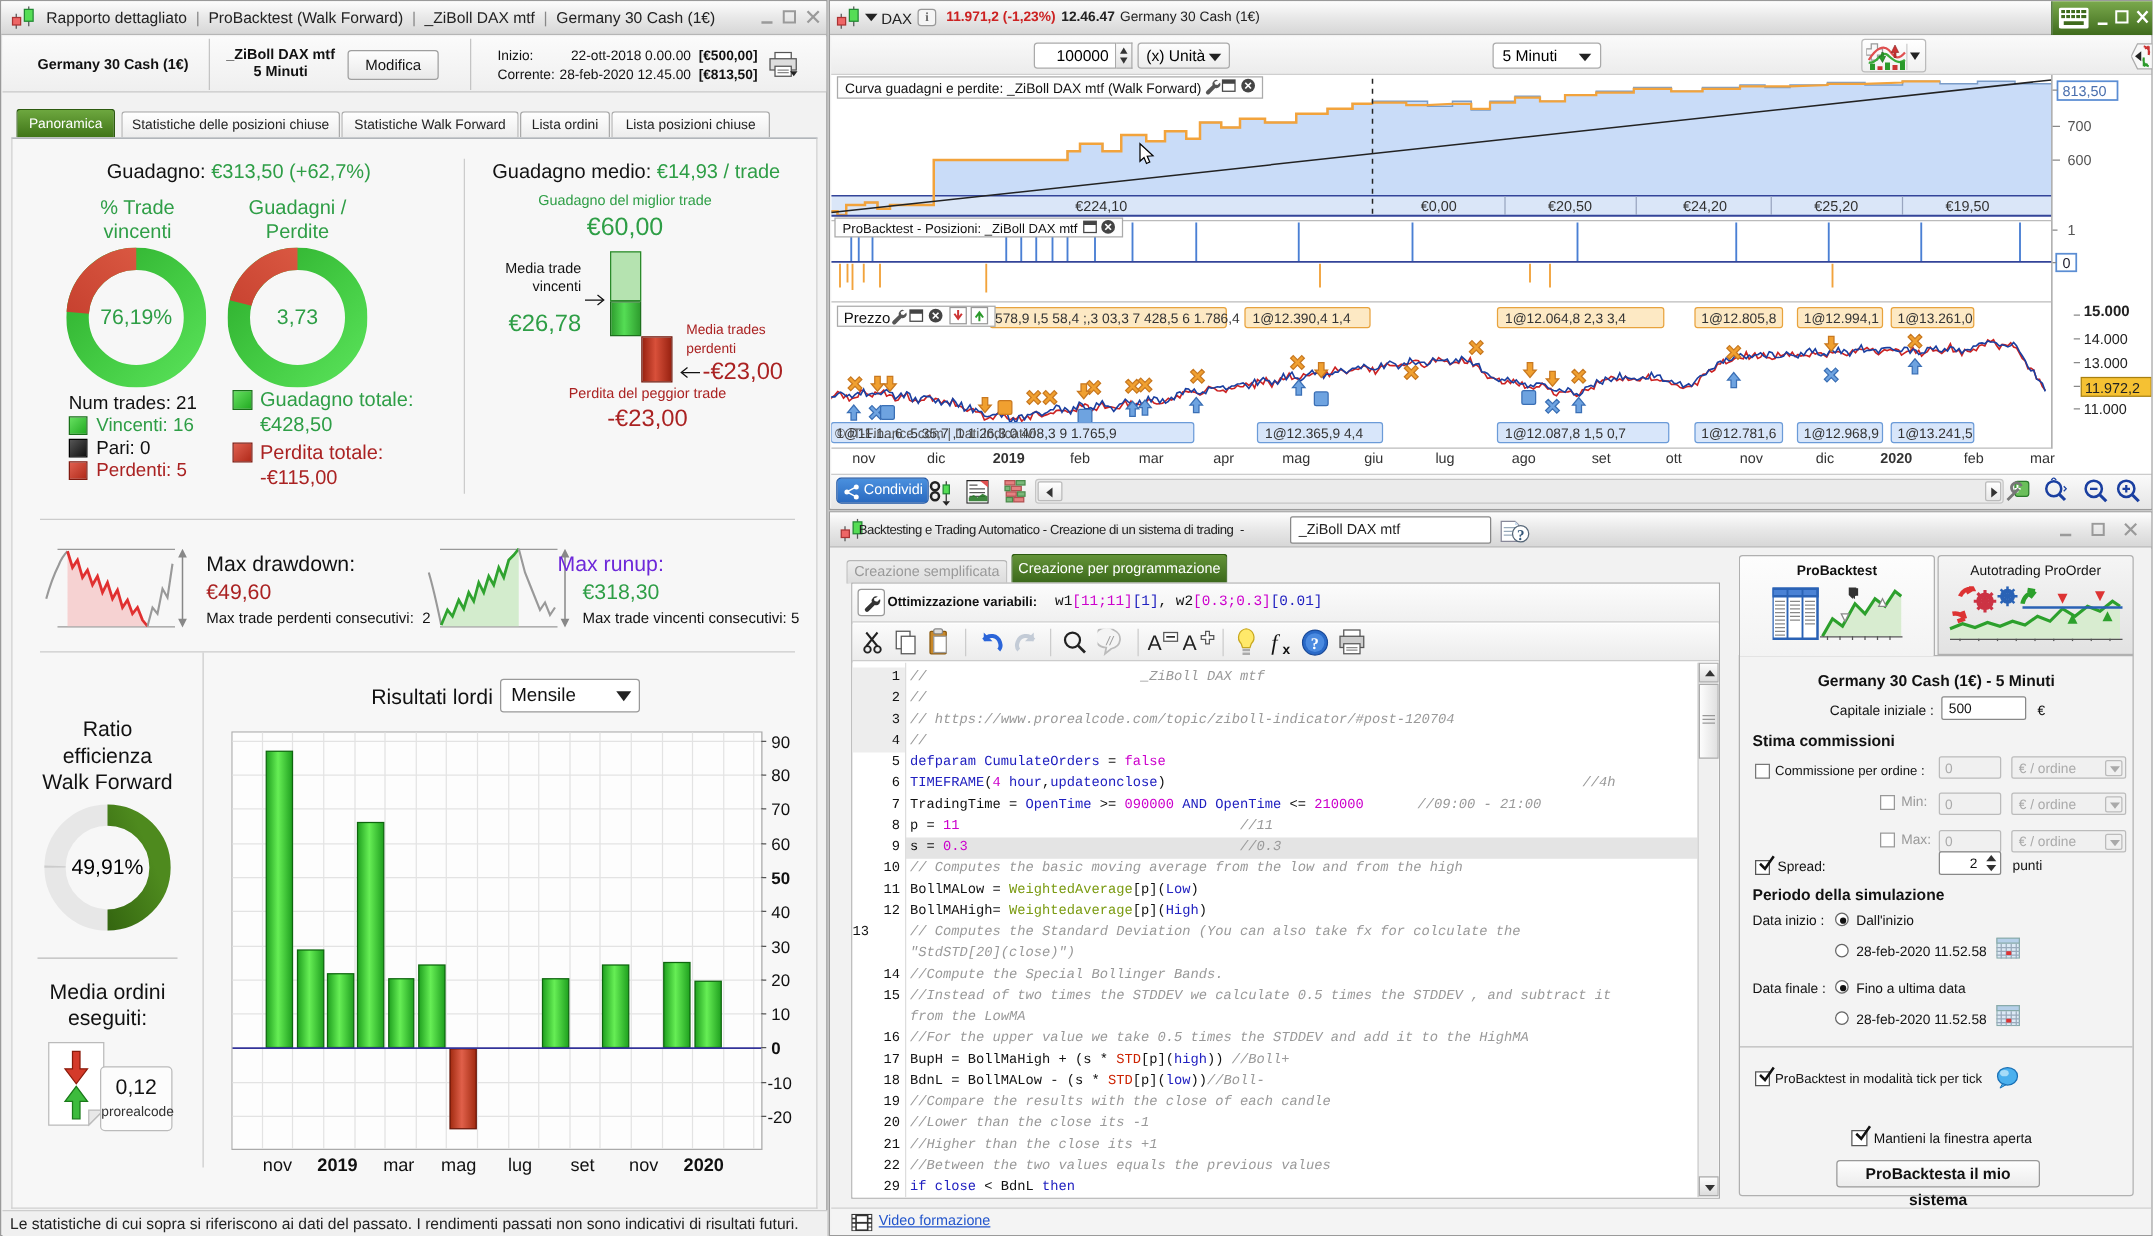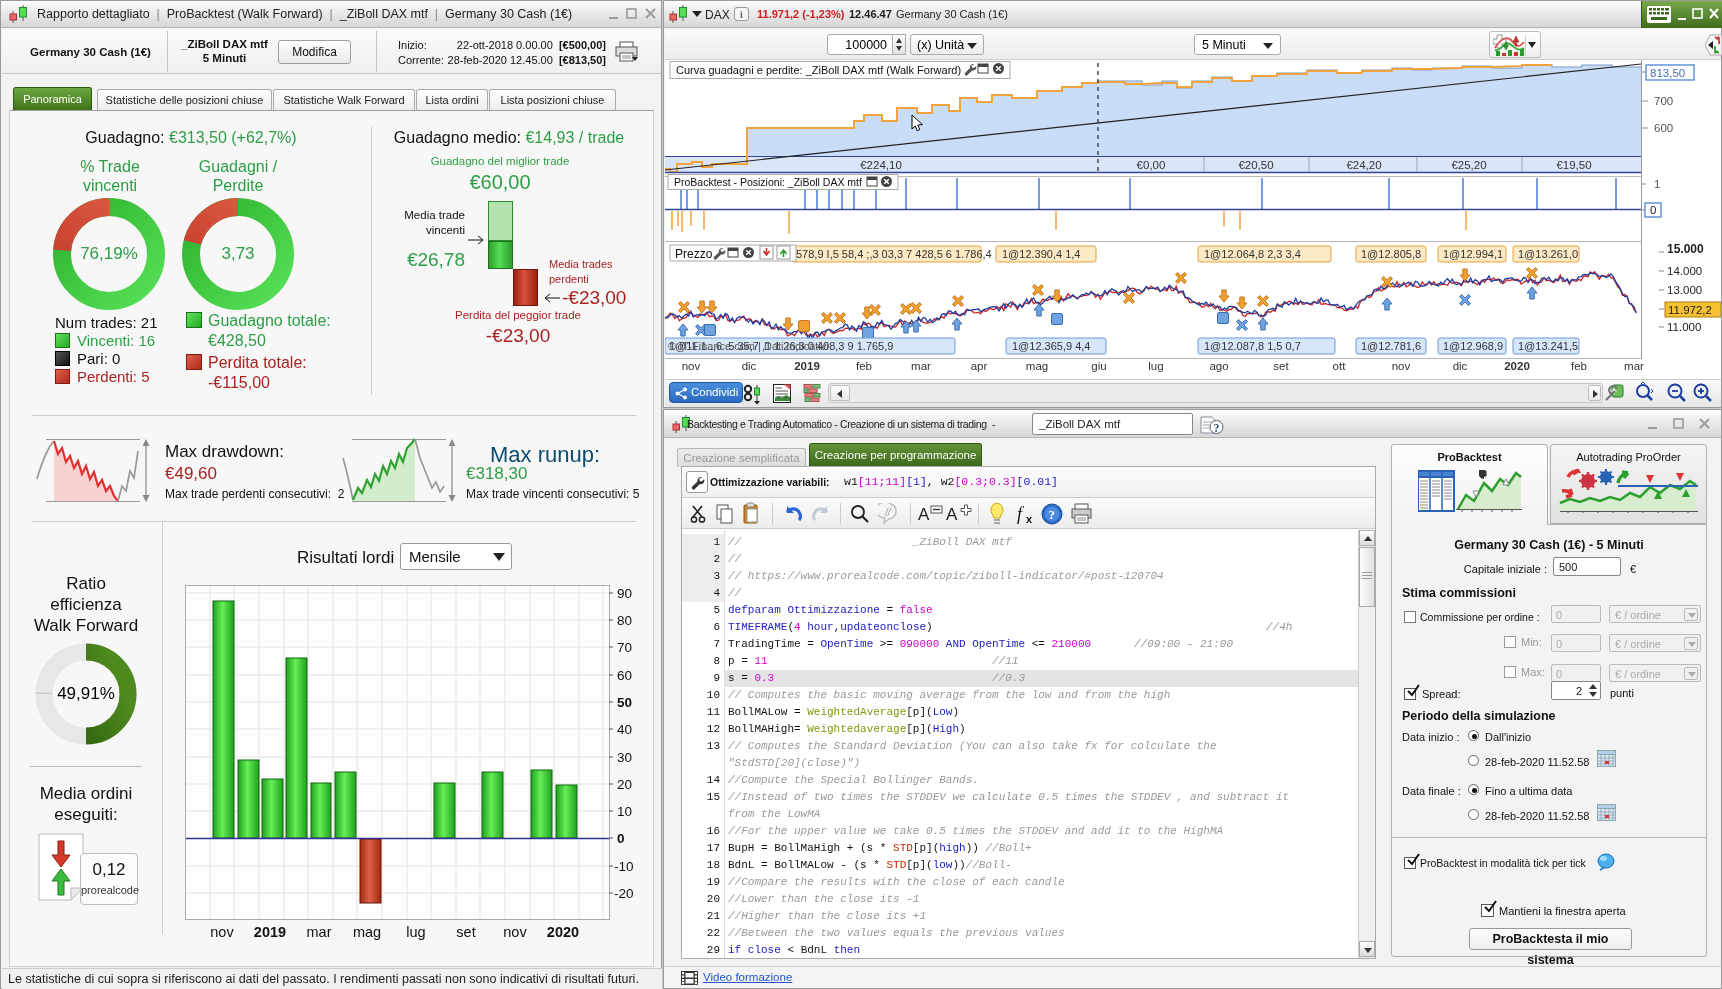--- a/index.html
+++ b/index.html
@@ -136,21 +136,21 @@
     <svg class="abs" style="left:332px;top:325px;" width="118" height="70" viewBox="0 0 118 70">
       <line x1="10" y1="3.5" x2="104" y2="3.5" stroke="#999"></line>
       <line x1="10" y1="65.5" x2="104" y2="65.5" stroke="#999"></line>
       <polygon points="11,64 16,52 20,57 25,44 29,51 33,38 37,45 41,30 45,38 49,25 53,32 57,18 61,26 65,12 69,8 73,3 73,65 11,65" fill="#cdeac6" opacity="0.85"></polygon>
       <path d="M1 22 C4 32 7 45 11 64" fill="none" stroke="#999" stroke-width="1.7"></path>
       <polyline points="11,64 16,52 20,57 25,44 29,51 33,38 37,45 41,30 45,38 49,25 53,32 57,18 61,26 65,12 69,8 73,3" fill="none" stroke="#2fa32f" stroke-width="2.2"></polyline>
       <polyline points="73,3 78,22 82,32 86,42 90,52 94,46 98,56 102,50" fill="none" stroke="#999" stroke-width="1.7"></polyline>
       <line x1="110" y1="6" x2="110" y2="63" stroke="#888" stroke-width="1.2"></line>
       <path d="M110 3 l-3.5 7 h7 z M110 66 l-3.5 -7 h7 z" fill="#888"></path>
     </svg>
-    <div class="abs" style="left:480px;top:331px;font-size:22px;color:#0c4a6e;">Max runup:</div>
+    <div class="abs" style="left:436px;top:331px;font-size:17px;color:#6d28d9;">Max runup:</div>
     <div class="abs gtx" style="left:456px;top:353px;font-size:17px;">€318,30</div>
     <div class="abs" style="left:456px;top:376px;font-size:12px;color:#111;">Max trade vincenti consecutivi: 5</div>
 
     <div class="abs" style="left:152px;top:411px;width:1px;height:412px;background:#cccccc;"></div>
     <div class="abs" style="left:287px;top:437px;font-size:17px;color:#111;">Risultati lordi</div>
     <div class="abs" style="left:390px;top:432px;width:112px;height:27px;background:#fff;border:1px solid #999;border-radius:3px;">
       <span style="font-size:15px;color:#111;position:absolute;left:8px;top:4px;">Mensile</span>
       <span style="position:absolute;right:6px;top:9px;width:0;height:0;border-left:6px solid transparent;border-right:6px solid transparent;border-top:8px solid #222;"></span>
     </div>
     <div class="abs" style="left:6px;top:462px;width:140px;text-align:center;font-size:17px;color:#111;line-height:21px;">Ratio<br>efficienza<br>Walk Forward</div>
@@ -809,41 +809,41 @@
 <div style="position:absolute;left:0;top:4px;width:42px;height:68px;background:#ededed;"></div>
 <div style="position:absolute;left:0;top:4px;width:38px;height:17px;text-align:right;line-height:17px;color:#111;">1</div>
 <div style="position:absolute;left:46px;top:4px;height:17px;line-height:17px;white-space:pre;"><span style="color:#999999;font-style:italic;">//                          _ZiBoll DAX mtf</span></div>
 <div style="position:absolute;left:0;top:21px;width:38px;height:17px;text-align:right;line-height:17px;color:#111;">2</div>
 <div style="position:absolute;left:46px;top:21px;height:17px;line-height:17px;white-space:pre;"><span style="color:#999999;font-style:italic;">//</span></div>
 <div style="position:absolute;left:0;top:38px;width:38px;height:17px;text-align:right;line-height:17px;color:#111;">3</div>
 <div style="position:absolute;left:46px;top:38px;height:17px;line-height:17px;white-space:pre;"><span style="color:#999999;font-style:italic;">// https://www.prorealcode.com/topic/ziboll-indicator/#post-120704</span></div>
 <div style="position:absolute;left:0;top:55px;width:38px;height:17px;text-align:right;line-height:17px;color:#111;">4</div>
 <div style="position:absolute;left:46px;top:55px;height:17px;line-height:17px;white-space:pre;"><span style="color:#999999;font-style:italic;">//</span></div>
 <div style="position:absolute;left:0;top:72px;width:38px;height:17px;text-align:right;line-height:17px;color:#111;">5</div>
-<div style="position:absolute;left:46px;top:72px;height:17px;line-height:17px;white-space:pre;"><span style="color:#2020c0;">defparam</span><span style="color:#2020c0;"> Ottimizzazione </span><span style="color:#111;">= </span><span style="color:#cc00cc;">false</span></div>
+<div style="position:absolute;left:46px;top:72px;height:17px;line-height:17px;white-space:pre;"><span style="color:#2020c0;">defparam</span><span style="color:#2020c0;"> CumulateOrders </span><span style="color:#111;">= </span><span style="color:#cc00cc;">false</span></div>
 <div style="position:absolute;left:0;top:89px;width:38px;height:17px;text-align:right;line-height:17px;color:#111;">6</div>
 <div style="position:absolute;left:46px;top:89px;height:17px;line-height:17px;white-space:pre;"><span style="color:#2020c0;">TIMEFRAME</span><span style="color:#111;">(</span><span style="color:#cc00cc;">4</span><span style="color:#2020c0;"> hour</span><span style="color:#111;">,</span><span style="color:#2020c0;">updateonclose</span><span style="color:#111;">)</span></div>
 <div style="position:absolute;left:584px;top:89px;height:17px;line-height:17px;color:#999;font-style:italic;white-space:pre;">//4h</div>
 <div style="position:absolute;left:0;top:106px;width:38px;height:17px;text-align:right;line-height:17px;color:#111;">7</div>
 <div style="position:absolute;left:46px;top:106px;height:17px;line-height:17px;white-space:pre;"><span style="color:#111;">TradingTime = </span><span style="color:#2020c0;">OpenTime</span><span style="color:#111;"> &gt;= </span><span style="color:#cc00cc;">090000</span><span style="color:#2020c0;"> AND </span><span style="color:#2020c0;">OpenTime</span><span style="color:#111;"> &lt;= </span><span style="color:#cc00cc;">210000</span></div>
 <div style="position:absolute;left:452px;top:106px;height:17px;line-height:17px;color:#999;font-style:italic;white-space:pre;">//09:00 - 21:00</div>
 <div style="position:absolute;left:0;top:123px;width:38px;height:17px;text-align:right;line-height:17px;color:#111;">8</div>
 <div style="position:absolute;left:46px;top:123px;height:17px;line-height:17px;white-space:pre;"><span style="color:#111;">p = </span><span style="color:#cc00cc;">11</span></div>
 <div style="position:absolute;left:310px;top:123px;height:17px;line-height:17px;color:#999;font-style:italic;white-space:pre;">//11</div>
 <div style="position:absolute;left:42px;top:140px;width:634px;height:17px;background:#e4e4e4;"></div>
 <div style="position:absolute;left:0;top:140px;width:38px;height:17px;text-align:right;line-height:17px;color:#111;">9</div>
 <div style="position:absolute;left:46px;top:140px;height:17px;line-height:17px;white-space:pre;"><span style="color:#111;">s = </span><span style="color:#cc00cc;">0.3</span></div>
 <div style="position:absolute;left:310px;top:140px;height:17px;line-height:17px;color:#999;font-style:italic;white-space:pre;">//0.3</div>
 <div style="position:absolute;left:0;top:157px;width:38px;height:17px;text-align:right;line-height:17px;color:#111;">10</div>
 <div style="position:absolute;left:46px;top:157px;height:17px;line-height:17px;white-space:pre;"><span style="color:#999999;font-style:italic;">// Computes the basic moving average from the low and from the high</span></div>
 <div style="position:absolute;left:0;top:174px;width:38px;height:17px;text-align:right;line-height:17px;color:#111;">11</div>
 <div style="position:absolute;left:46px;top:174px;height:17px;line-height:17px;white-space:pre;"><span style="color:#111;">BollMALow = </span><span style="color:#7a9a10;">WeightedAverage</span><span style="color:#111;">[p](</span><span style="color:#2020c0;">Low</span><span style="color:#111;">)</span></div>
 <div style="position:absolute;left:0;top:191px;width:38px;height:17px;text-align:right;line-height:17px;color:#111;">12</div>
 <div style="position:absolute;left:46px;top:191px;height:17px;line-height:17px;white-space:pre;"><span style="color:#111;">BollMAHigh= </span><span style="color:#7a9a10;">Weightedaverage</span><span style="color:#111;">[p](</span><span style="color:#2020c0;">High</span><span style="color:#111;">)</span></div>
-<div style="position:absolute;left:0;top:208px;width:38px;height:17px;text-align:right;line-height:17px;color:#111;">13</div>
+<div style="position:absolute;left:0;top:208px;width:38px;height:17px;line-height:17px;color:#111;">13</div>
 <div style="position:absolute;left:46px;top:208px;height:17px;line-height:17px;white-space:pre;"><span style="color:#999999;font-style:italic;">// Computes the Standard Deviation (You can also take fx for colculate the</span></div>
 <div style="position:absolute;left:46px;top:225px;height:17px;line-height:17px;white-space:pre;"><span style="color:#999999;font-style:italic;">"StdSTD[20](close)")</span></div>
 <div style="position:absolute;left:0;top:242px;width:38px;height:17px;text-align:right;line-height:17px;color:#111;">14</div>
 <div style="position:absolute;left:46px;top:242px;height:17px;line-height:17px;white-space:pre;"><span style="color:#999999;font-style:italic;">//Compute the Special Bollinger Bands.</span></div>
 <div style="position:absolute;left:0;top:259px;width:38px;height:17px;text-align:right;line-height:17px;color:#111;">15</div>
 <div style="position:absolute;left:46px;top:259px;height:17px;line-height:17px;white-space:pre;"><span style="color:#999999;font-style:italic;">//Instead of two times the STDDEV we calculate 0.5 times the STDDEV , and subtract it</span></div>
 <div style="position:absolute;left:46px;top:276px;height:17px;line-height:17px;white-space:pre;"><span style="color:#999999;font-style:italic;">from the LowMA</span></div>
 <div style="position:absolute;left:0;top:293px;width:38px;height:17px;text-align:right;line-height:17px;color:#111;">16</div>
 <div style="position:absolute;left:46px;top:293px;height:17px;line-height:17px;white-space:pre;"><span style="color:#999999;font-style:italic;">//For the upper value we take 0.5 times the STDDEV and add it to the HighMA</span></div>
 <div style="position:absolute;left:0;top:310px;width:38px;height:17px;text-align:right;line-height:17px;color:#111;">17</div>

